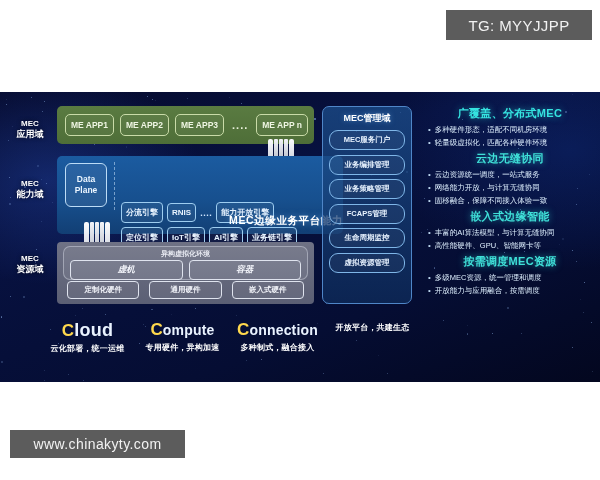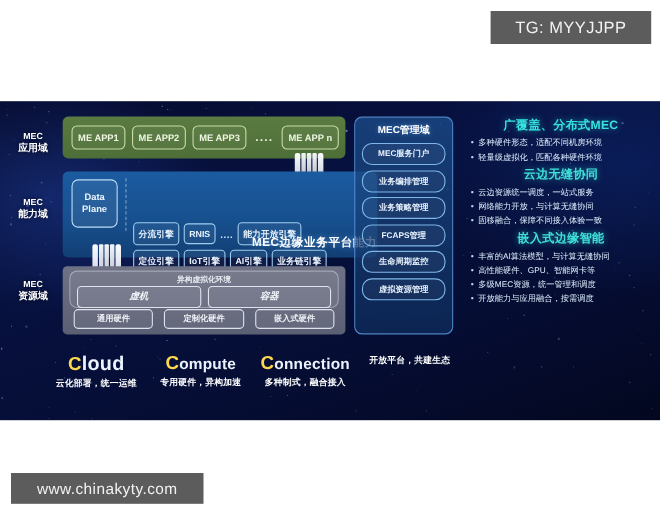--- a/index.html
+++ b/index.html
@@ -404,22 +404,22 @@
 
     <div class="res-band">
       <div class="virt-box">
         <div class="virt-title">异构虚拟化环境</div>
         <div class="virt-row">
           <div class="vchip">虚机</div>
           <div class="vchip">容器</div>
         </div>
       </div>
       <div class="hw-row">
+        <div class="hchip">定制化硬件</div>
         <div class="hchip">通用硬件</div>
-        <div class="hchip">定制化硬件</div>
         <div class="hchip">嵌入式硬件</div>
       </div>
     </div>
 
     <div class="mgmt">
       <div class="mgmt-title">MEC管理域</div>
       <div class="mgmt-item">MEC服务门户</div>
       <div class="mgmt-item">业务编排管理</div>
       <div class="mgmt-item">业务策略管理</div>
       <div class="mgmt-item">FCAPS管理</div>
@@ -455,20 +455,21 @@
       <div class="feat-h cy">嵌入式边缘智能</div>
       <div class="feat-li">
         <span class="bt">•</span>
         <span>丰富的AI算法模型，与计算无缝协同</span>
       </div>
       <div class="feat-li">
         <span class="bt">•</span>
         <span>高性能硬件、GPU、智能网卡等</span>
       </div>
 
+      <div class="feat-h cy">按需调度MEC资源</div>
       <div class="feat-li">
         <span class="bt">•</span>
         <span>多级MEC资源，统一管理和调度</span>
       </div>
       <div class="feat-li">
         <span class="bt">•</span>
         <span>开放能力与应用融合，按需调度</span>
       </div>
     </div>
 

